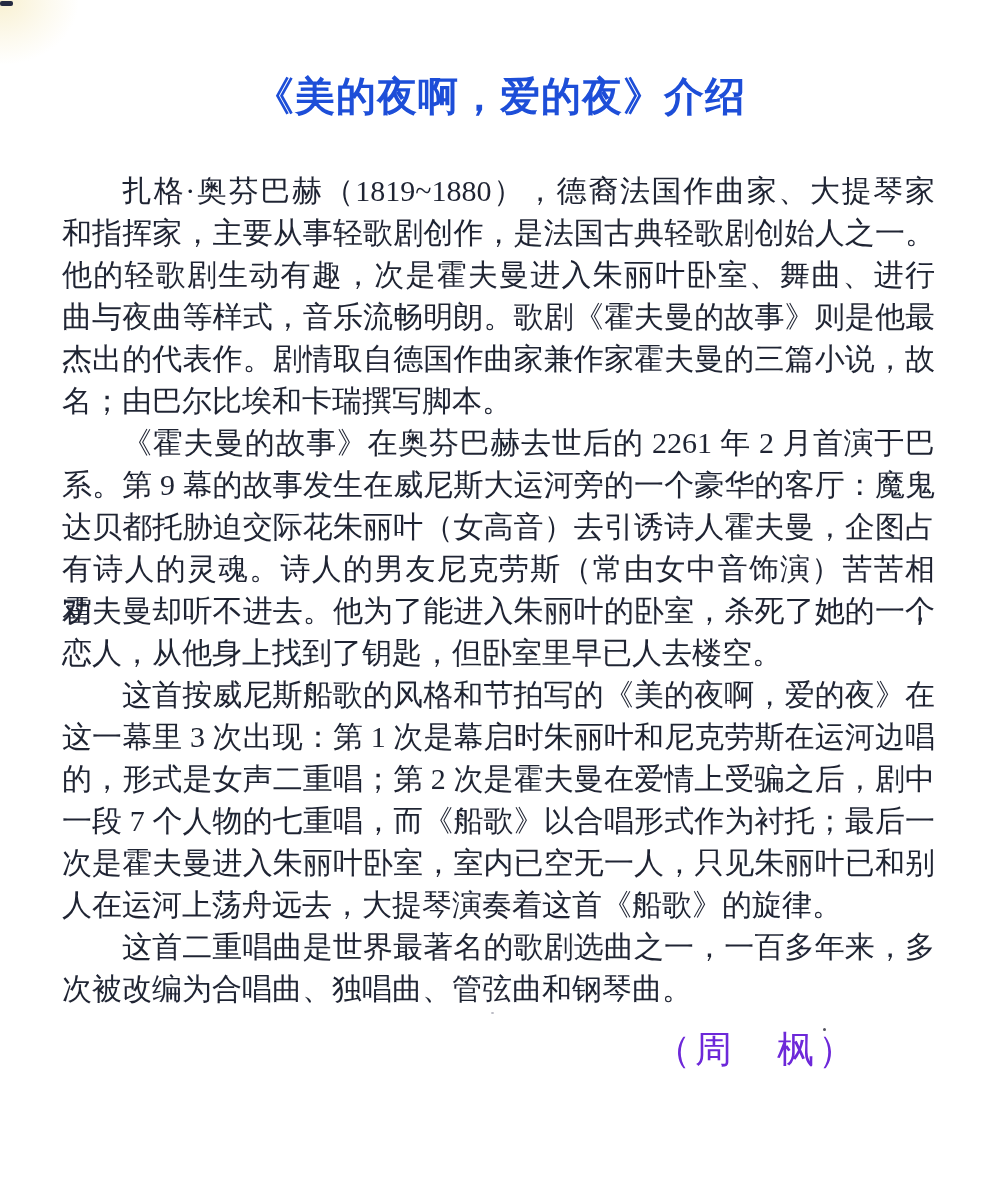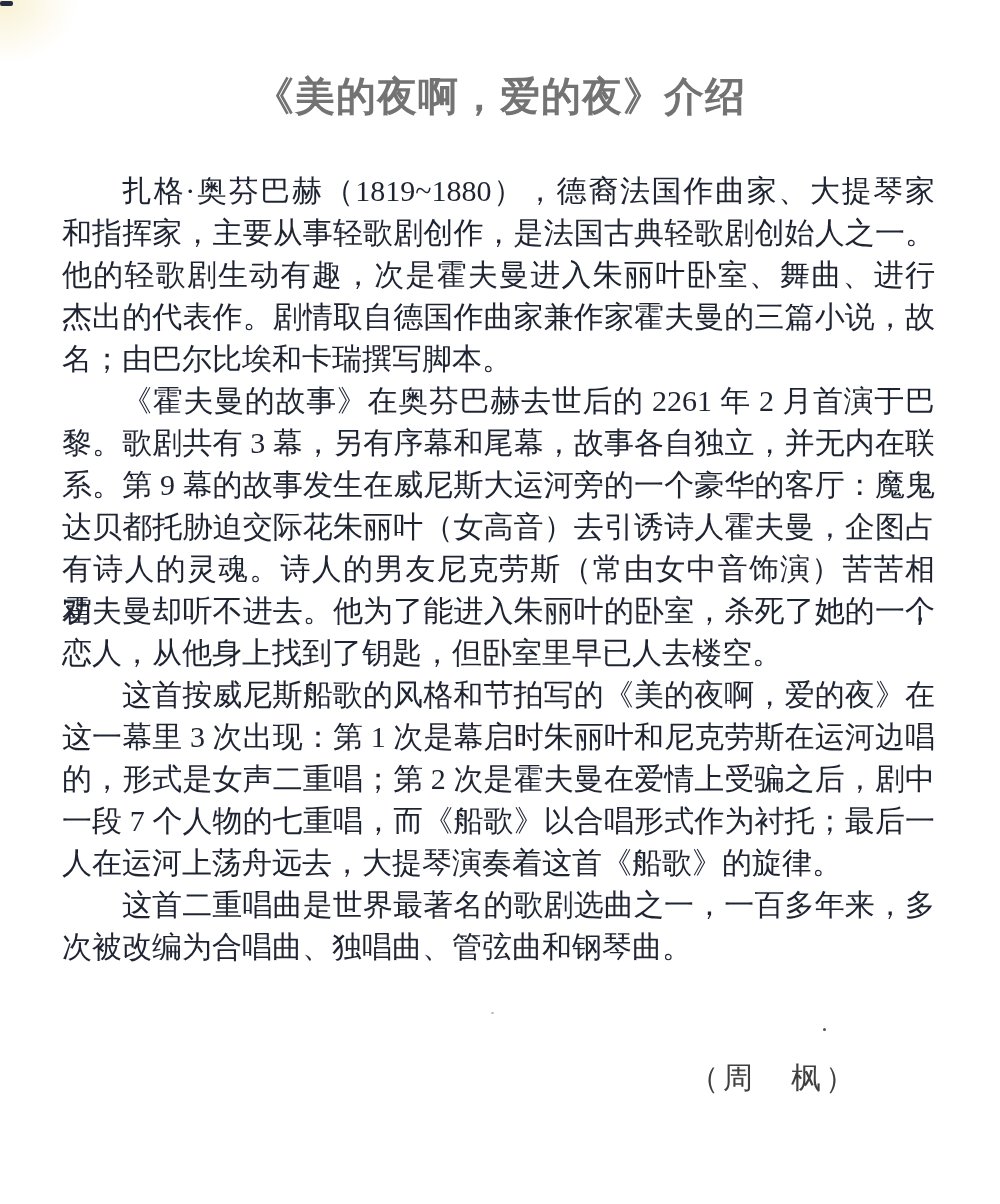--- a/index.html
+++ b/index.html
@@ -32,21 +32,21 @@
     position: absolute; left: 491px; top: 1012px; width: 3px; height: 2px;
     background: #b9b9c2; border-radius: 50%;
   }
   
   .title {
     position: absolute; left: 0; top: 72px; width: 1000px;
     margin: 0; text-align: center;
     font-family: "Liberation Sans", "DejaVu Sans", sans-serif;
     font-weight: 700;
     font-size: 40px; line-height: 48px;
-    color: #737373;
+    color: #1d4ed8;
     letter-spacing: 1px;
   }
   
   .body-text {
     position: absolute; left: 62px; top: 170px; width: 873px;
     font-size: 30px; line-height: 42px;
     color: #1f2433;
     font-weight: 400;
   }
   .line {
@@ -55,24 +55,23 @@
     text-justify: inter-character;
     height: 42px; overflow: visible; white-space: nowrap;
     
     white-space: normal;
   }
   .line.indent { padding-left: 60px; }
   .line.end { text-align-last: left; }
   
   .attribution {
     position: absolute; right: 141px; top: 1032px;
-    font-size: 30px; line-height: 36px;
-    color: #404040;
+    font-size: 37px; line-height: 36px;
+    color: #6d28d9;
     letter-spacing: 4px;
-    margin-top: 28px;
   }
   
   .footer {
     position: absolute; right: 110px; top: 1099px;
     font-family: "Liberation Sans", "DejaVu Sans", sans-serif;
     font-weight: 700;
     font-size: 32px; line-height: 40px;
     color: #0d0d0d;
     white-space: nowrap;
   }
@@ -87,33 +86,34 @@
   <div class="speck-a"></div>
   <div class="speck-b"></div>
   <div class="speck-c"></div>
 
   <h1 class="title">《美的夜啊，爱的夜》介绍</h1>
 
   <div class="body-text" id="lines-container">
       <div class="line indent">扎格·奥芬巴赫（1819~1880），德裔法国作曲家、大提琴家</div>
       <div class="line">和指挥家，主要从事轻歌剧创作，是法国古典轻歌剧创始人之一。</div>
       <div class="line">他的轻歌剧生动有趣，次是霍夫曼进入朱丽叶卧室、舞曲、进行</div>
+      <div class="line">曲与夜曲等样式，音乐流畅明朗。歌剧《霍夫曼的故事》则是他最</div>
       <div class="line">杰出的代表作。剧情取自德国作曲家兼作家霍夫曼的三篇小说，故</div>
       <div class="line end">名；由巴尔比埃和卡瑞撰写脚本。</div>
       <div class="line indent">《霍夫曼的故事》在奥芬巴赫去世后的 2261 年 2 月首演于巴</div>
-      <div class="line">黎。歌剧共有 3 幕，另有序幕和尾幕，故事各自独立，并无内在联</div>
       <div class="line">系。第 9 幕的故事发生在威尼斯大运河旁的一个豪华的客厅：魔鬼</div>
       <div class="line">达贝都托胁迫交际花朱丽叶（女高音）去引诱诗人霍夫曼，企图占</div>
       <div class="line">有诗人的灵魂。诗人的男友尼克劳斯（常由女中音饰演）苦苦相劝，</div>
       <div class="line">霍夫曼却听不进去。他为了能进入朱丽叶的卧室，杀死了她的一个</div>
       <div class="line end">恋人，从他身上找到了钥匙，但卧室里早已人去楼空。</div>
       <div class="line indent">这首按威尼斯船歌的风格和节拍写的《美的夜啊，爱的夜》在</div>
       <div class="line">这一幕里 3 次出现：第 1 次是幕启时朱丽叶和尼克劳斯在运河边唱</div>
       <div class="line">的，形式是女声二重唱；第 2 次是霍夫曼在爱情上受骗之后，剧中</div>
       <div class="line">一段 7 个人物的七重唱，而《船歌》以合唱形式作为衬托；最后一</div>
+      <div class="line">次是霍夫曼进入朱丽叶卧室，室内已空无一人，只见朱丽叶已和别</div>
       <div class="line end">人在运河上荡舟远去，大提琴演奏着这首《船歌》的旋律。</div>
       <div class="line indent">这首二重唱曲是世界最著名的歌剧选曲之一，一百多年来，多</div>
       <div class="line end">次被改编为合唱曲、独唱曲、管弦曲和钢琴曲。</div>
     </div>
 
   <div class="attribution">（周　枫）</div>
 
 
 </div>
 

